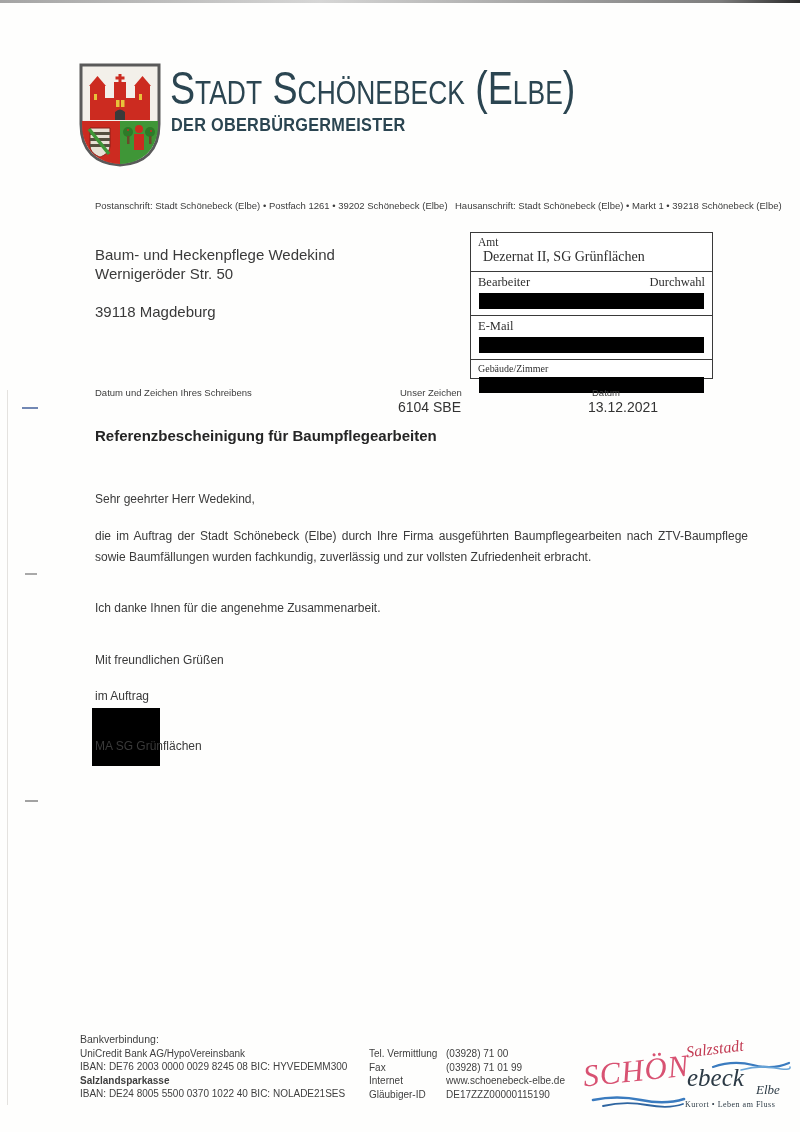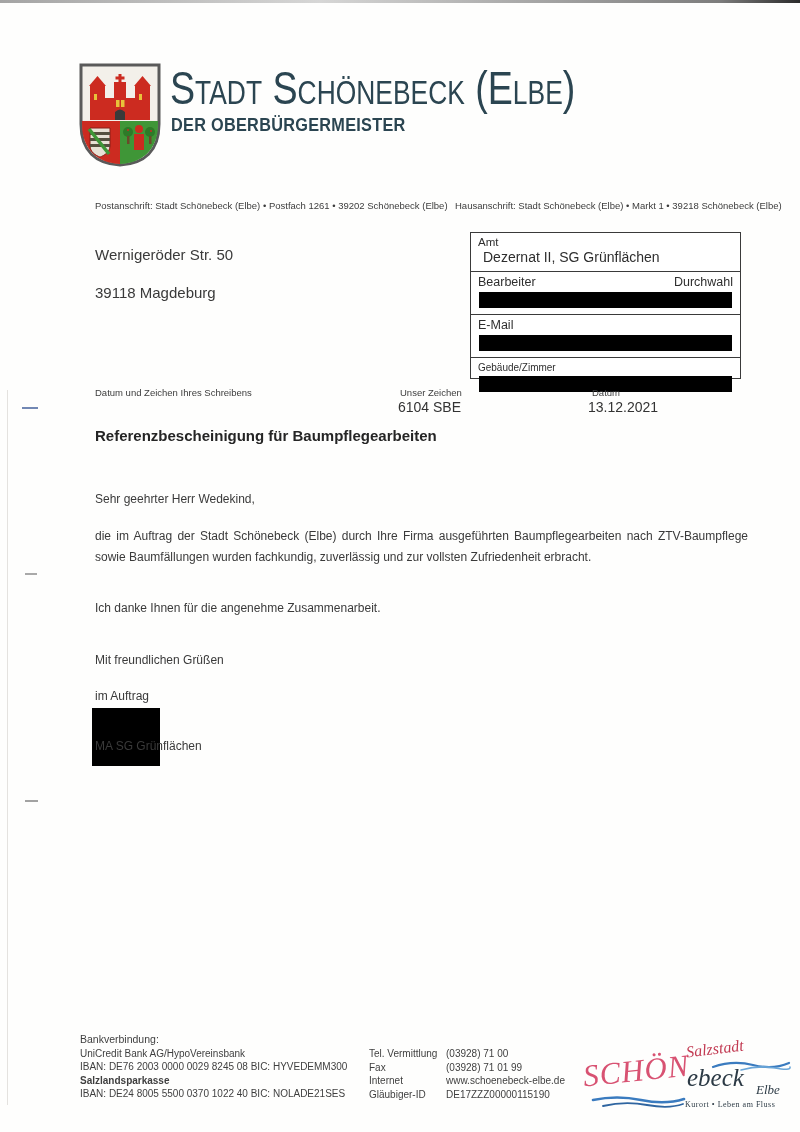--- a/index.html
+++ b/index.html
@@ -31,22 +31,22 @@
   
   .addr-line { position:absolute; top:200px; font-size:9.5px; color:#3c3c3c; white-space:nowrap; }
   .addr-postal { left:95px; } .addr-visit { left:455px; }
 
   
   .recipient { position:absolute; left:95px; top:245px; font-size:15px; color:#3a3a3a; line-height:19px; }
   .recipient .gap { height:19px; }
 
   
   .info-box {
-    position:absolute; left:470px; top:232px; width:271px; height:147px;
-    border:1.5px solid #3a3a3a; background:#fff;
+    position:absolute; left:470px; top:232px; width:243px; height:147px;
+    border:1.5px solid #3a3a3a; background:#fff;font-family:Liberation Serif, serif;
   }
   .ib-row { padding:3px 7px 4px 7px; }
   .ib-row + .ib-row { border-top:1.5px solid #3a3a3a; }
   .ib-label { font-size:11.5px; color:#2e2e2e; }
   .ib-label-sm { font-size:10.5px; color:#2e2e2e; transform:scaleX(.95); transform-origin:0 0; }
   .ib-value { font-size:14px; color:#2e2e2e; margin:1px 0 2px 5px; }
   .ib-labels { display:flex; justify-content:space-between; font-size:12.5px; color:#2e2e2e; }
   .redacted { height:16px; background:#000; margin:3px 1px 2px 1px; }
 
   
@@ -127,20 +127,21 @@
     <rect x="61" y="32" width="3" height="6" fill="#e8c23a"></rect>
   </svg>
 
   <div class="brand-title">Stadt Schönebeck (Elbe)</div>
   <div class="brand-sub">DER OBERBÜRGERMEISTER</div>
 
   <div class="addr-line addr-postal">Postanschrift:  Stadt Schönebeck (Elbe)  •  Postfach 1261 •  39202  Schönebeck (Elbe)</div>
   <div class="addr-line addr-visit">Hausanschrift:  Stadt Schönebeck (Elbe)  •  Markt 1  •  39218  Schönebeck (Elbe)</div>
 
   <div class="recipient">
+    <div>Baum- und Heckenpflege Wedekind</div>
     <div>Wernigeröder Str. 50</div>
     <div class="gap"></div>
     <div>39118 Magdeburg</div>
   </div>
 
   <div class="info-box">
     <div class="ib-row">
       <div class="ib-label">Amt</div>
       <div class="ib-value">Dezernat II, SG Grünflächen</div>
     </div>

